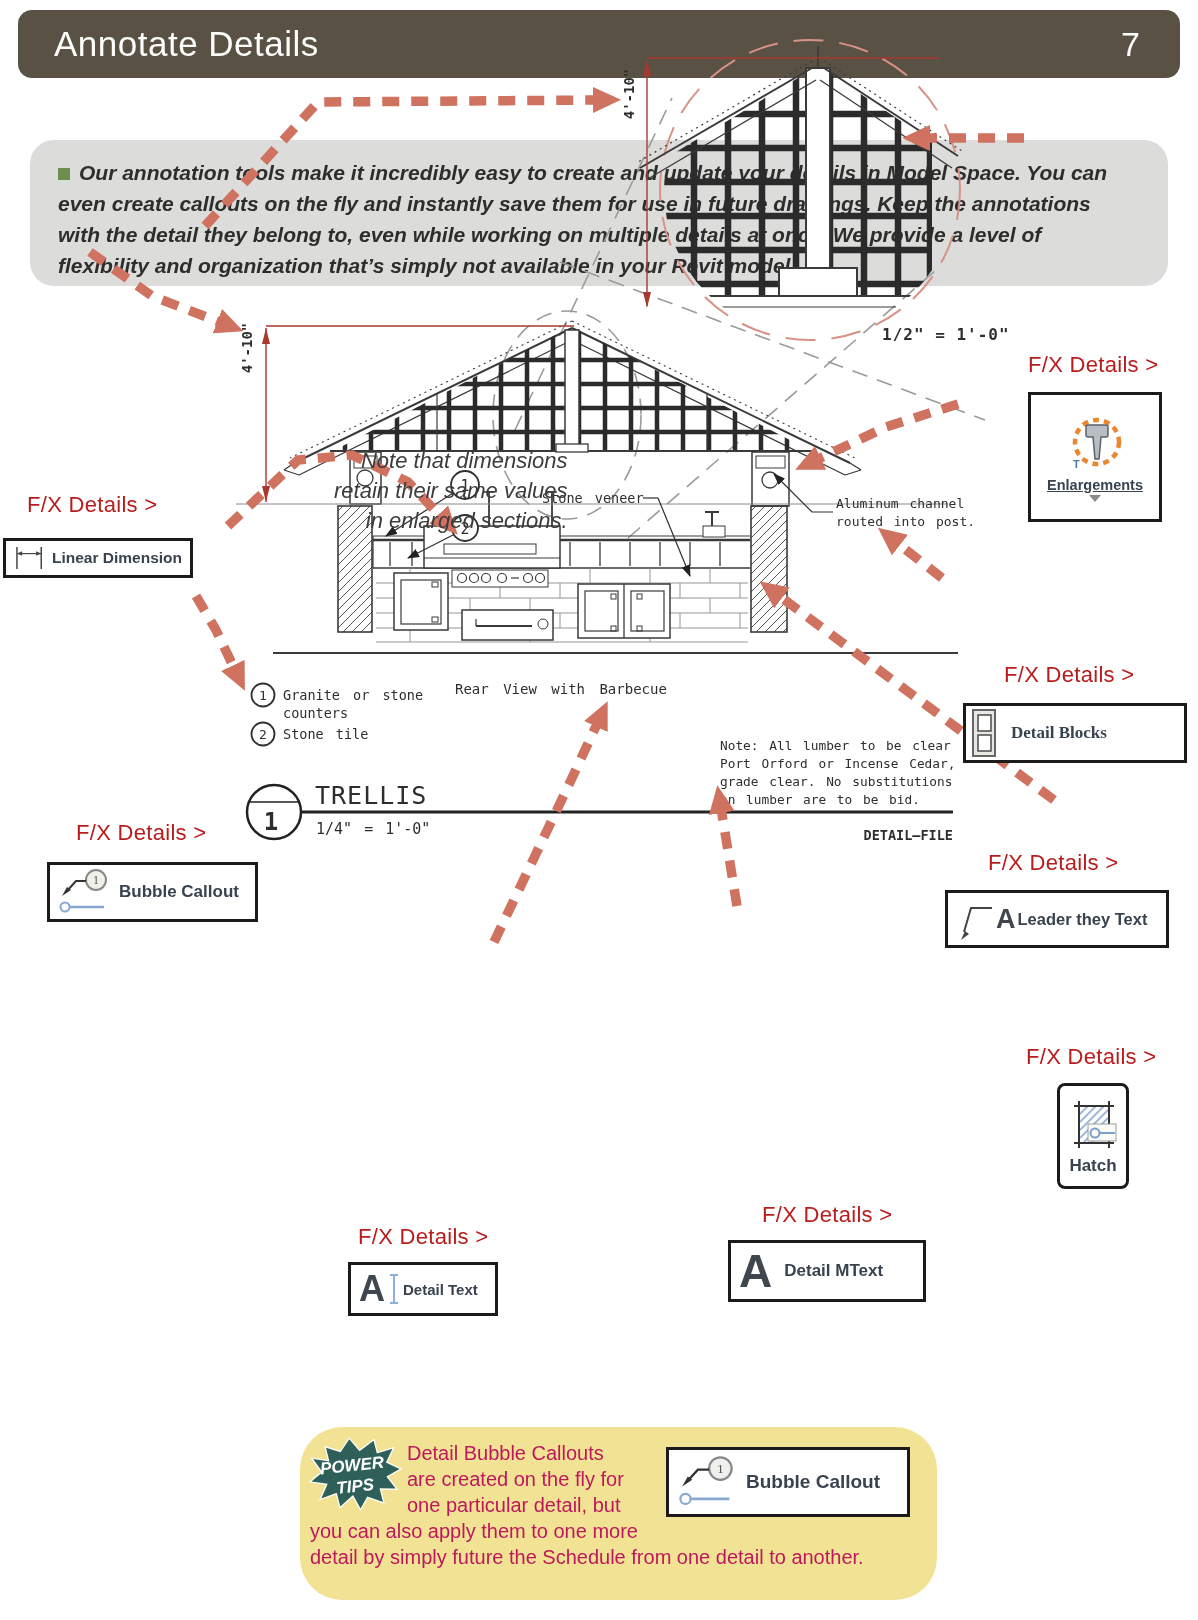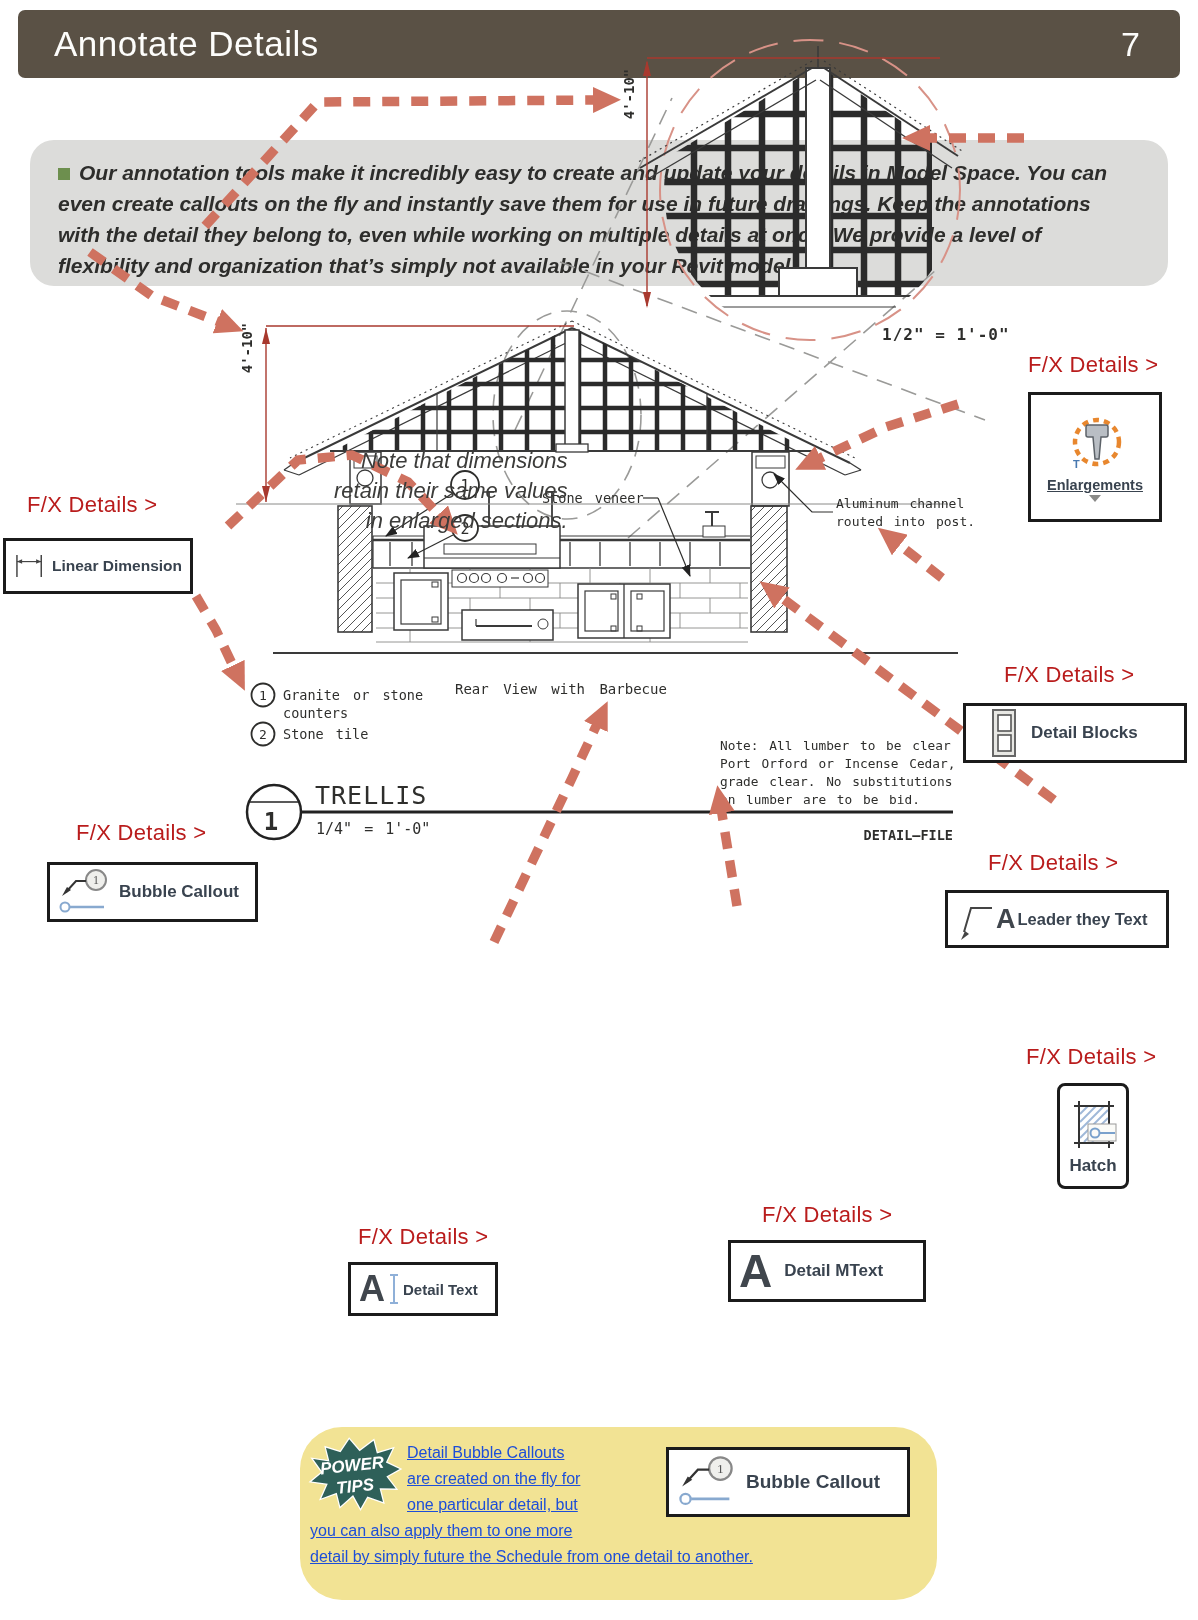--- a/index.html
+++ b/index.html
@@ -1,21 +1,21 @@
 <!DOCTYPE html>
 <html><head>
 <meta charset="utf-8">
 <style>
   html,body{margin:0;padding:0;background:#ffffff;}
   .page{position:relative;width:1198px;height:1620px;background:#ffffff;overflow:hidden;
         font-family:"Liberation Sans",sans-serif;}
 
   
   .hdr{position:absolute;left:18px;top:10px;width:1162px;height:68px;background:#5a5145;
-       border-radius:7px;display:flex;align-items:center;justify-content:space-between;
+       border-radius:14px;display:flex;align-items:center;justify-content:space-between;
        box-sizing:border-box;padding:0 40px 0 36px;}
   .hdr .title{color:#fdfdfb;font-size:35px;font-weight:400;letter-spacing:.5px;}
   .hdr .pagenum{color:#fdfdfb;font-size:34px;font-weight:400;}
 
   
   .intro{position:absolute;left:30px;top:140px;width:1138px;height:146px;background:#dcdcda;
          border-radius:24px;box-sizing:border-box;padding:17px 30px 0 28px;}
   .intro p{margin:0;font-size:21px;line-height:31px;font-style:italic;font-weight:700;
            color:#2d2d2b;}
   .bullet{display:inline-block;width:12px;height:12px;background:#6d8f4e;margin-right:9px;}
@@ -36,21 +36,21 @@
   .note-dim{position:absolute;left:334px;top:446px;font-size:22px;font-style:italic;color:#3c3c3a;
             line-height:30px;text-align:right;}
 
   
   .draw{position:absolute;left:0;top:0;}
   .cadtxt{font-family:"DejaVu Sans Mono",monospace;fill:#2e2e2c;}
 
   
   .ptbox{position:absolute;left:300px;top:1427px;width:637px;height:173px;background:#f2e394;
          border-radius:42px;box-sizing:border-box;padding:13px 14px 0 10px;}
-  .ptbox .ln{font-size:16px;line-height:26px;color:#1d4ed8;text-decoration:underline;}
+  .ptbox .ln{font-size:20px;line-height:26px;color:#be185d;}
   .ptbox .indent{margin-left:97px;}
   .ptbadge{position:absolute;left:3px;top:8px;width:100px;height:80px;}
 </style>
 </head>
 <body>
 
 <div class="page">
 
   <div class="hdr">
     <span class="title">Annotate Details</span>
@@ -402,42 +402,42 @@
 
   <div class="fx" style="left:27px;top:492px;">F/X Details &gt;</div>
   <div class="fx" style="left:1028px;top:352px;">F/X Details &gt;</div>
   <div class="fx" style="left:1004px;top:662px;">F/X Details &gt;</div>
   <div class="fx" style="left:76px;top:820px;">F/X Details &gt;</div>
   <div class="fx" style="left:988px;top:850px;">F/X Details &gt;</div>
   <div class="fx" style="left:1026px;top:1044px;">F/X Details &gt;</div>
   <div class="fx" style="left:762px;top:1202px;">F/X Details &gt;</div>
   <div class="fx" style="left:358px;top:1224px;">F/X Details &gt;</div>
 
-  <div class="tool-btn" style="left:3px;top:538px;width:190px;height:56px;">
+  <div class="tool-btn" style="left:3px;top:538px;width:190px;height:40px;">
     <svg width="42" height="38" viewBox="0 0 42 38">
       <line x1="4" y1="4" x2="4" y2="34" stroke="#444" stroke-width="2"></line>
       <line x1="37" y1="4" x2="37" y2="34" stroke="#444" stroke-width="2"></line>
       <line x1="4" y1="13" x2="37" y2="13" stroke="#444" stroke-width="1.6"></line>
       <polygon points="4,13 11,10 11,16" fill="#444"></polygon>
       <polygon points="37,13 30,10 30,16" fill="#444"></polygon>
     </svg>
     <span class="lbl" style="font-size:15.5px;">Linear Dimension</span>
   </div>
 
   <div class="tool-btn tool-col" style="left:1028px;top:392px;width:134px;height:130px;">
     <svg width="62" height="62" viewBox="0 0 62 62">
       <circle cx="33" cy="29" r="22" fill="none" stroke="#e8872e" stroke-width="4.5" stroke-dasharray="6 5"></circle>
       <path d="M24,12 h18 a2,2 0 0 1 2,2 v8 a2,2 0 0 1 -2,2 h-5 l-2,22 h-4 l-2,-22 h-5 a2,2 0 0 1 -2,-2 v-8 a2,2 0 0 1 2,-2 z" fill="#b9bec4" stroke="#5c6268" stroke-width="1.5"></path>
       <text x="9" y="55" font-size="11" font-weight="bold" fill="#4878b0" font-family="'Liberation Sans',sans-serif">T</text>
     </svg>
     <span class="lbl" style="font-size:14.5px;text-decoration:underline;">Enlargements</span>
     <span class="caret"></span>
   </div>
 
-  <div class="tool-btn" style="left:963px;top:703px;width:224px;height:60px;padding-left:24px;gap:13px;">
+  <div class="tool-btn" style="left:963px;top:703px;width:224px;height:60px;padding-left:4px;gap:13px;font-family:Liberation Serif, serif;">
     <svg width="28" height="50" viewBox="0 0 28 50">
       <rect x="3" y="2" width="22" height="46" fill="#e8e8e4" stroke="#666" stroke-width="2"></rect>
       <rect x="8" y="7" width="13" height="16" fill="#ffffff" stroke="#555" stroke-width="1.6"></rect>
       <rect x="8" y="27" width="13" height="16" fill="#ffffff" stroke="#555" stroke-width="1.6"></rect>
     </svg>
     <span class="lbl" style="font-size:17px;">Detail Blocks</span>
   </div>
 
   <div class="tool-btn" style="left:47px;top:862px;width:211px;height:60px;">
     <svg width="54" height="48" viewBox="0 0 54 48">

